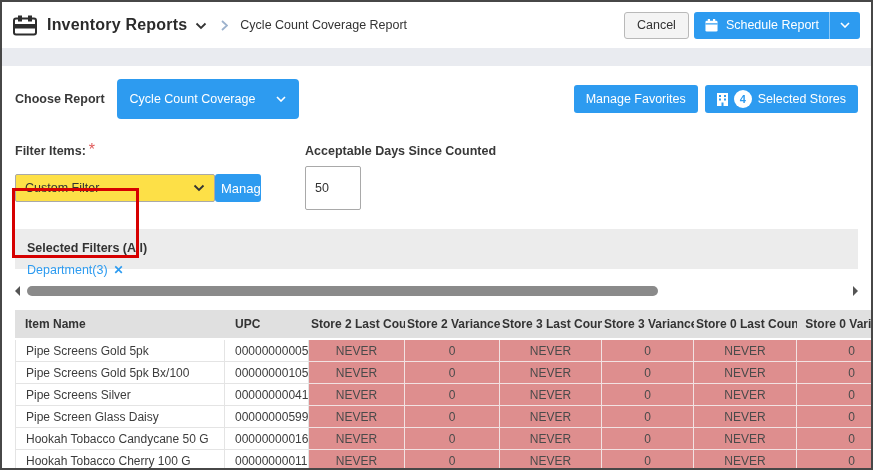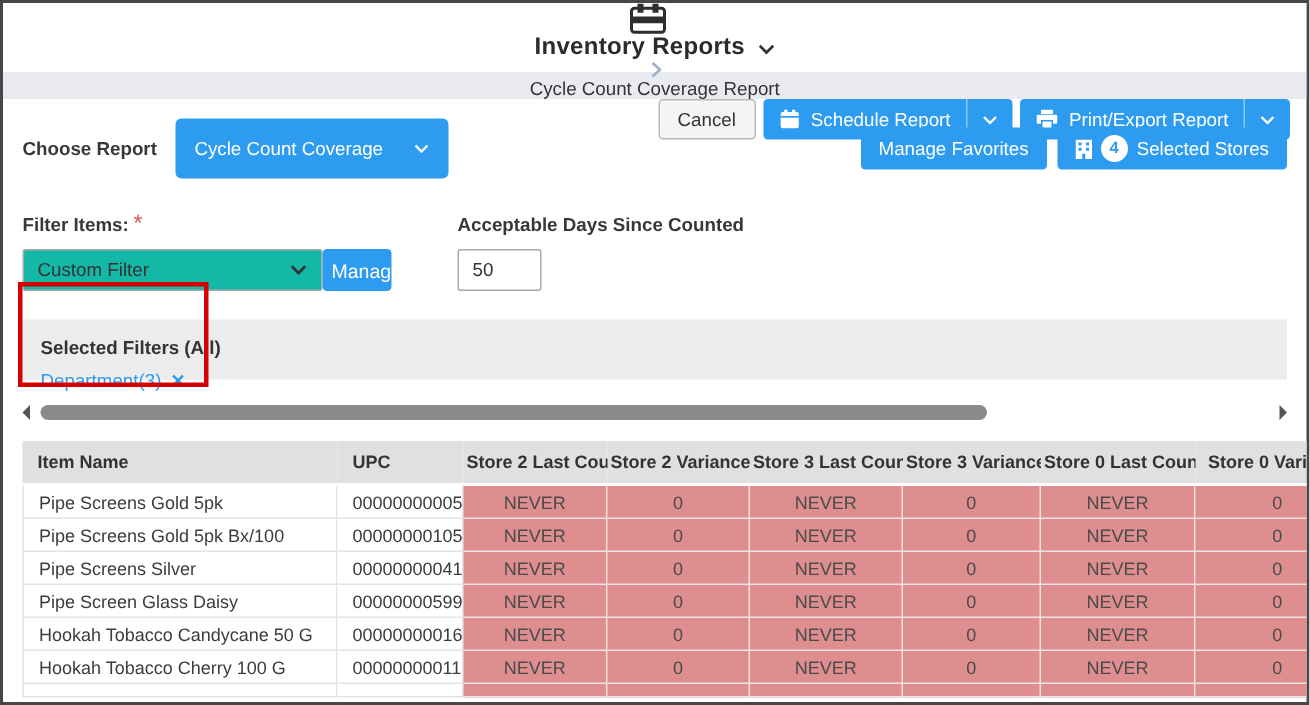--- a/index.html
+++ b/index.html
@@ -3,21 +3,21 @@
 <meta charset="utf-8">
 <style>
   html,body { margin:0; padding:0; background:#fff; }
   * { box-sizing:border-box; }
   .screen {
     position:relative; width:873px; height:470px;
     border:2px solid #474747; background:#fff; overflow:hidden;
     font-family:"Liberation Sans", sans-serif; color:#333;
   }
   
-  .topbar { height:46px; display:flex; align-items:center; padding:0 11px; background:#fff;flex-direction:column; }
+  .topbar { height:46px; display:flex; align-items:center; padding:0 11px; background:#fff; }
   .brand { display:flex; align-items:center; cursor:pointer; }
   .brand-icon { display:flex; margin-right:10px; }
   .brand-title { font-size:16px; font-weight:700; color:#2b2b2b; letter-spacing:.2px; }
   .brand-caret { display:flex; margin-left:8px; margin-top:2px; }
   .crumb-sep { display:flex; margin:0 12px 0 14px; }
   .crumb { font-size:12.5px; color:#333; }
   .topbar-actions { margin-left:auto; display:flex; gap:5px; align-items:center; }
   .btn { height:27px; border-radius:3px; font-size:12.5px; display:flex; align-items:center;
          border:none; cursor:pointer; font-family:inherit; }
   .btn-cancel { background:#f4f4f4; border:1px solid #b9b9b9; color:#333; padding:0 12px; }
@@ -42,24 +42,24 @@
                  cursor:pointer; font-family:inherit; }
   .stores-badge { width:18px; height:18px; border-radius:50%; background:#fff; color:#2d9bf0;
                   font-weight:700; font-size:11px; display:flex; align-items:center; justify-content:center; }
   
   .filter-grid { display:grid; grid-template-columns:290px auto; justify-content:start;
                  margin-top:22px; row-gap:7px; align-items:center; }
   .req { color:#e05a5a; margin-left:3px; }
   .ctrl-row { display:flex; align-items:center; }
   .select-box { width:200px; height:28px; border:1px solid #a9a9a9; border-radius:2px;
                 display:flex; justify-content:space-between; align-items:center; padding:0 9px;
-                font-size:12.5px; color:#333; background:#14b8a6; cursor:pointer; }
+                font-size:12.5px; color:#333; background:#fde047; cursor:pointer; }
   .btn-manage { width:46px; height:28px; background:#2d9bf0; color:#fff; border:none;
                 border-radius:3px; font-size:13px; cursor:pointer; font-family:inherit; }
-  .days-input { width:56px; height:28px; border:1px solid #a9a9a9; border-radius:2px;
+  .days-input { width:56px; height:44px; border:1px solid #a9a9a9; border-radius:2px;
                 padding:0 9px; font-size:12.5px; color:#333; font-family:inherit; }
   
   .filters-panel { margin-top:19px; height:40px; background:#ececec; padding:12px 12px; }
   .sf-title { font-size:12.5px; font-weight:700; color:#333; }
   .chip { margin-top:8px; font-size:12.5px; color:#2d9bf0; display:flex; align-items:center;
           gap:6px; width:max-content; cursor:pointer; }
   .chip-x { font-weight:700; font-size:12px; }
   .annotation-box { position:absolute; left:10px; top:186px; width:127px; height:70px;
                     border:3px solid #d60000; pointer-events:none; z-index:6; }
   
@@ -129,37 +129,20 @@
         <span class="btn-label">Schedule Report</span>
         <span class="split-caret">
           <span>
             <svg width="10" height="6" viewBox="0 0 10 6">
                 <path d="M1 1l4 4 4-4" fill="none" stroke="#fff" stroke-width="1.6"></path>
               </svg>
           </span>
         </span>
       </div>
 
-      <div class="btn btn-blue">
-        <span class="btn-ico">
-          <svg width="14" height="13" viewBox="0 0 14 13">
-            <rect x="3" y="0" width="8" height="3" fill="#fff"></rect>
-            <rect x="0" y="3.5" width="14" height="6" rx="1" fill="#fff"></rect>
-            <rect x="3.5" y="7.5" width="7" height="5" fill="#fff" stroke="#2d9bf0" stroke-width="1"></rect>
-          </svg>
-        </span>
-        <span class="btn-label">Print/Export Report</span>
-        <span class="split-caret">
-          <span>
-            <svg width="10" height="6" viewBox="0 0 10 6">
-                <path d="M1 1l4 4 4-4" fill="none" stroke="#fff" stroke-width="1.6"></path>
-              </svg>
-          </span>
-        </span>
-      </div>
 
     </div>
   </div>
 
   <div class="graystrip"></div>
 
   <div class="content">
 
     <div class="report-bar">
       <span class="bold-label">Choose Report</span>

